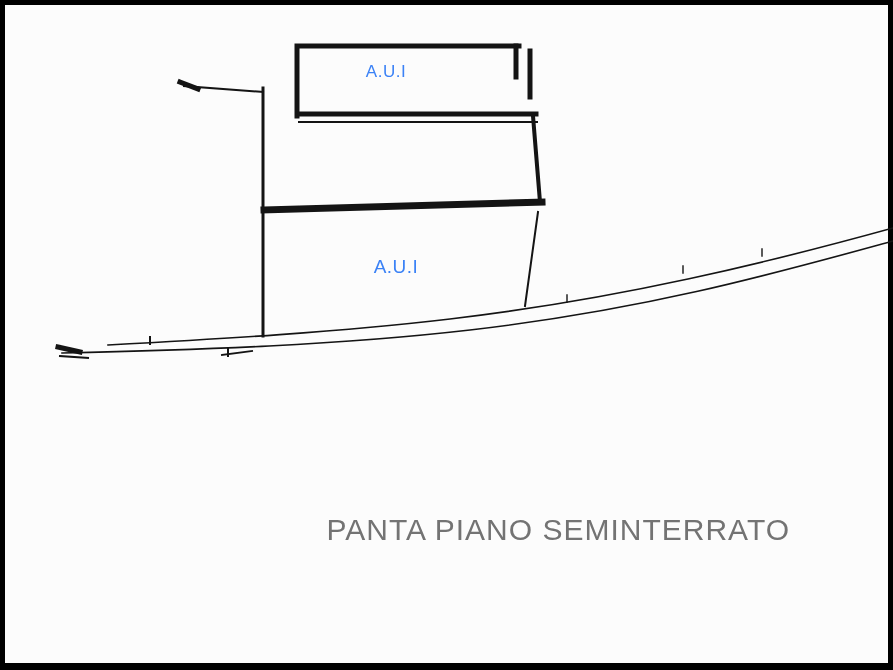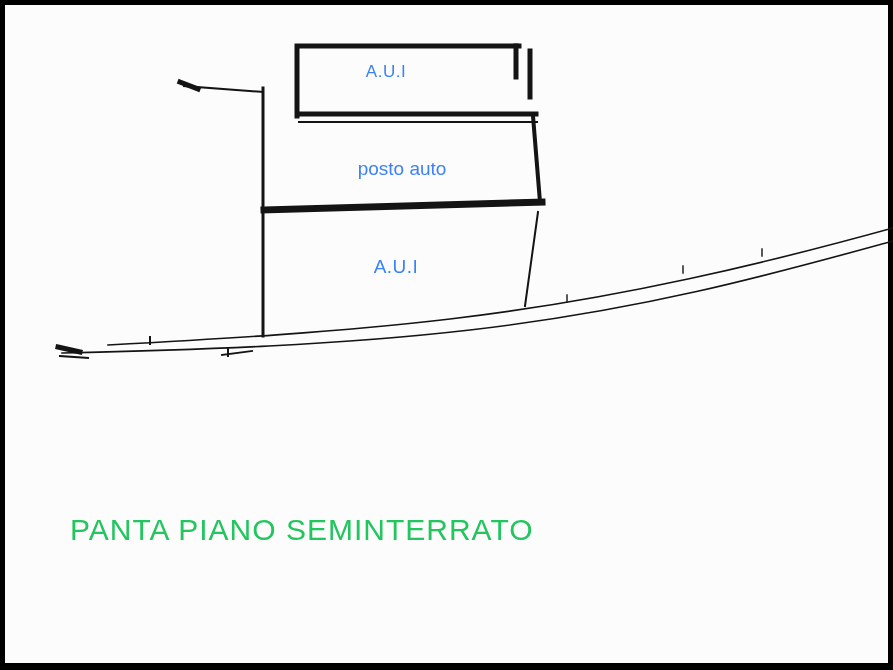--- a/index.html
+++ b/index.html
@@ -28,23 +28,23 @@
     color: #3b82f6;
     font-family: "Liberation Sans", sans-serif;
     white-space: nowrap;
   }
   .lbl-aui-top  { left: 336px; top: 62px;  width: 100px; font-size: 17px; letter-spacing: 0.5px; }
   .lbl-posto    { left: 326px; top: 158px; width: 152px; font-size: 19px; }
   .lbl-aui-low  { left: 336px; top: 256px; width: 120px; font-size: 19px; letter-spacing: 0.5px; }
   .plan-title {
     position: absolute;
     left: 70px; top: 513px; width: 720px;
-    text-align: left;
+    text-align: right;
     font-size: 30px;
-    color: #22c55e;
+    color: #737373;
     letter-spacing: 1px;
     font-family: "Liberation Sans", sans-serif;
     white-space: nowrap;
   }
 </style>
 </head>
 <body>
 
 <div class="stage">
 
@@ -77,19 +77,18 @@
       <path d="M228,348 L228,356" stroke-width="2"></path>
       <path d="M222,355 L252,351" stroke-width="2"></path>
       <path d="M567,295 L567,302" stroke-width="1.4"></path>
       <path d="M683,266 L683,273" stroke-width="1.4"></path>
       <path d="M762,249 L762,256" stroke-width="1.4"></path>
     </g>
   </svg>
 
   <div class="lbl lbl-aui-top">A.U.I</div>
 
-  <div class="lbl lbl-posto">posto auto</div>
 
   <div class="lbl lbl-aui-low">A.U.I</div>
 
   <div class="plan-title">PANTA PIANO SEMINTERRATO</div>
 
 </div>
 
 </body></html>

